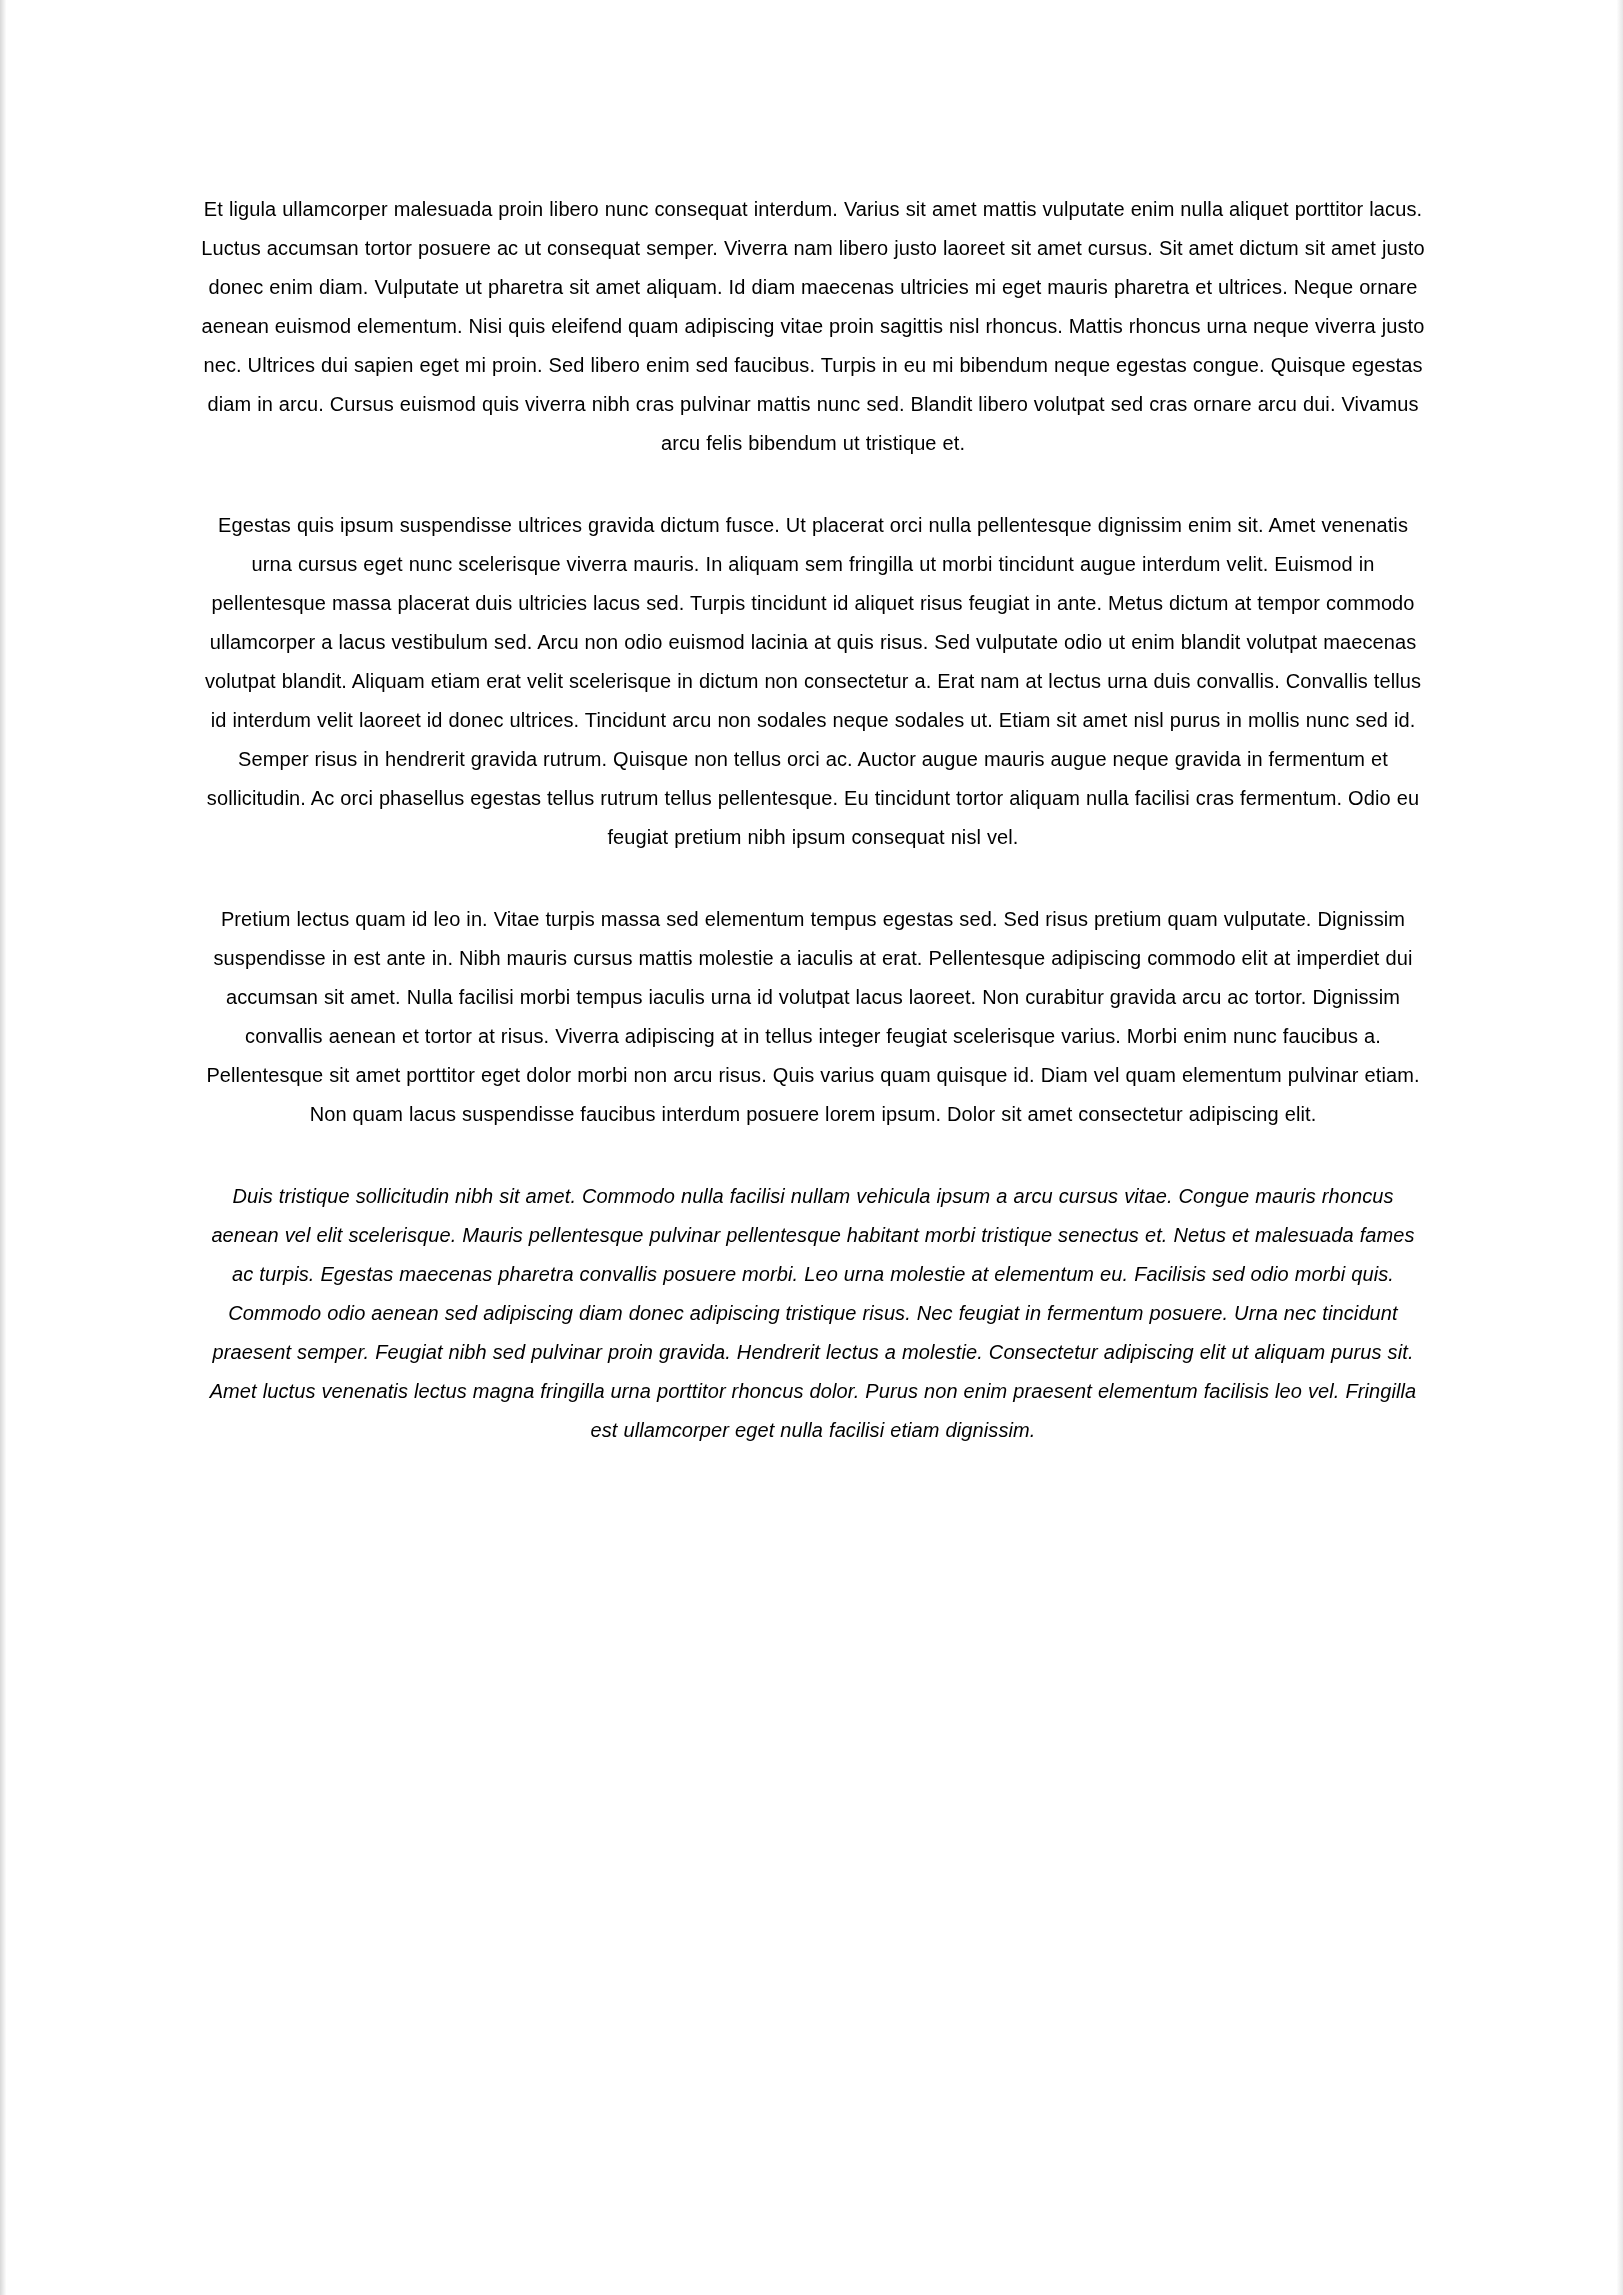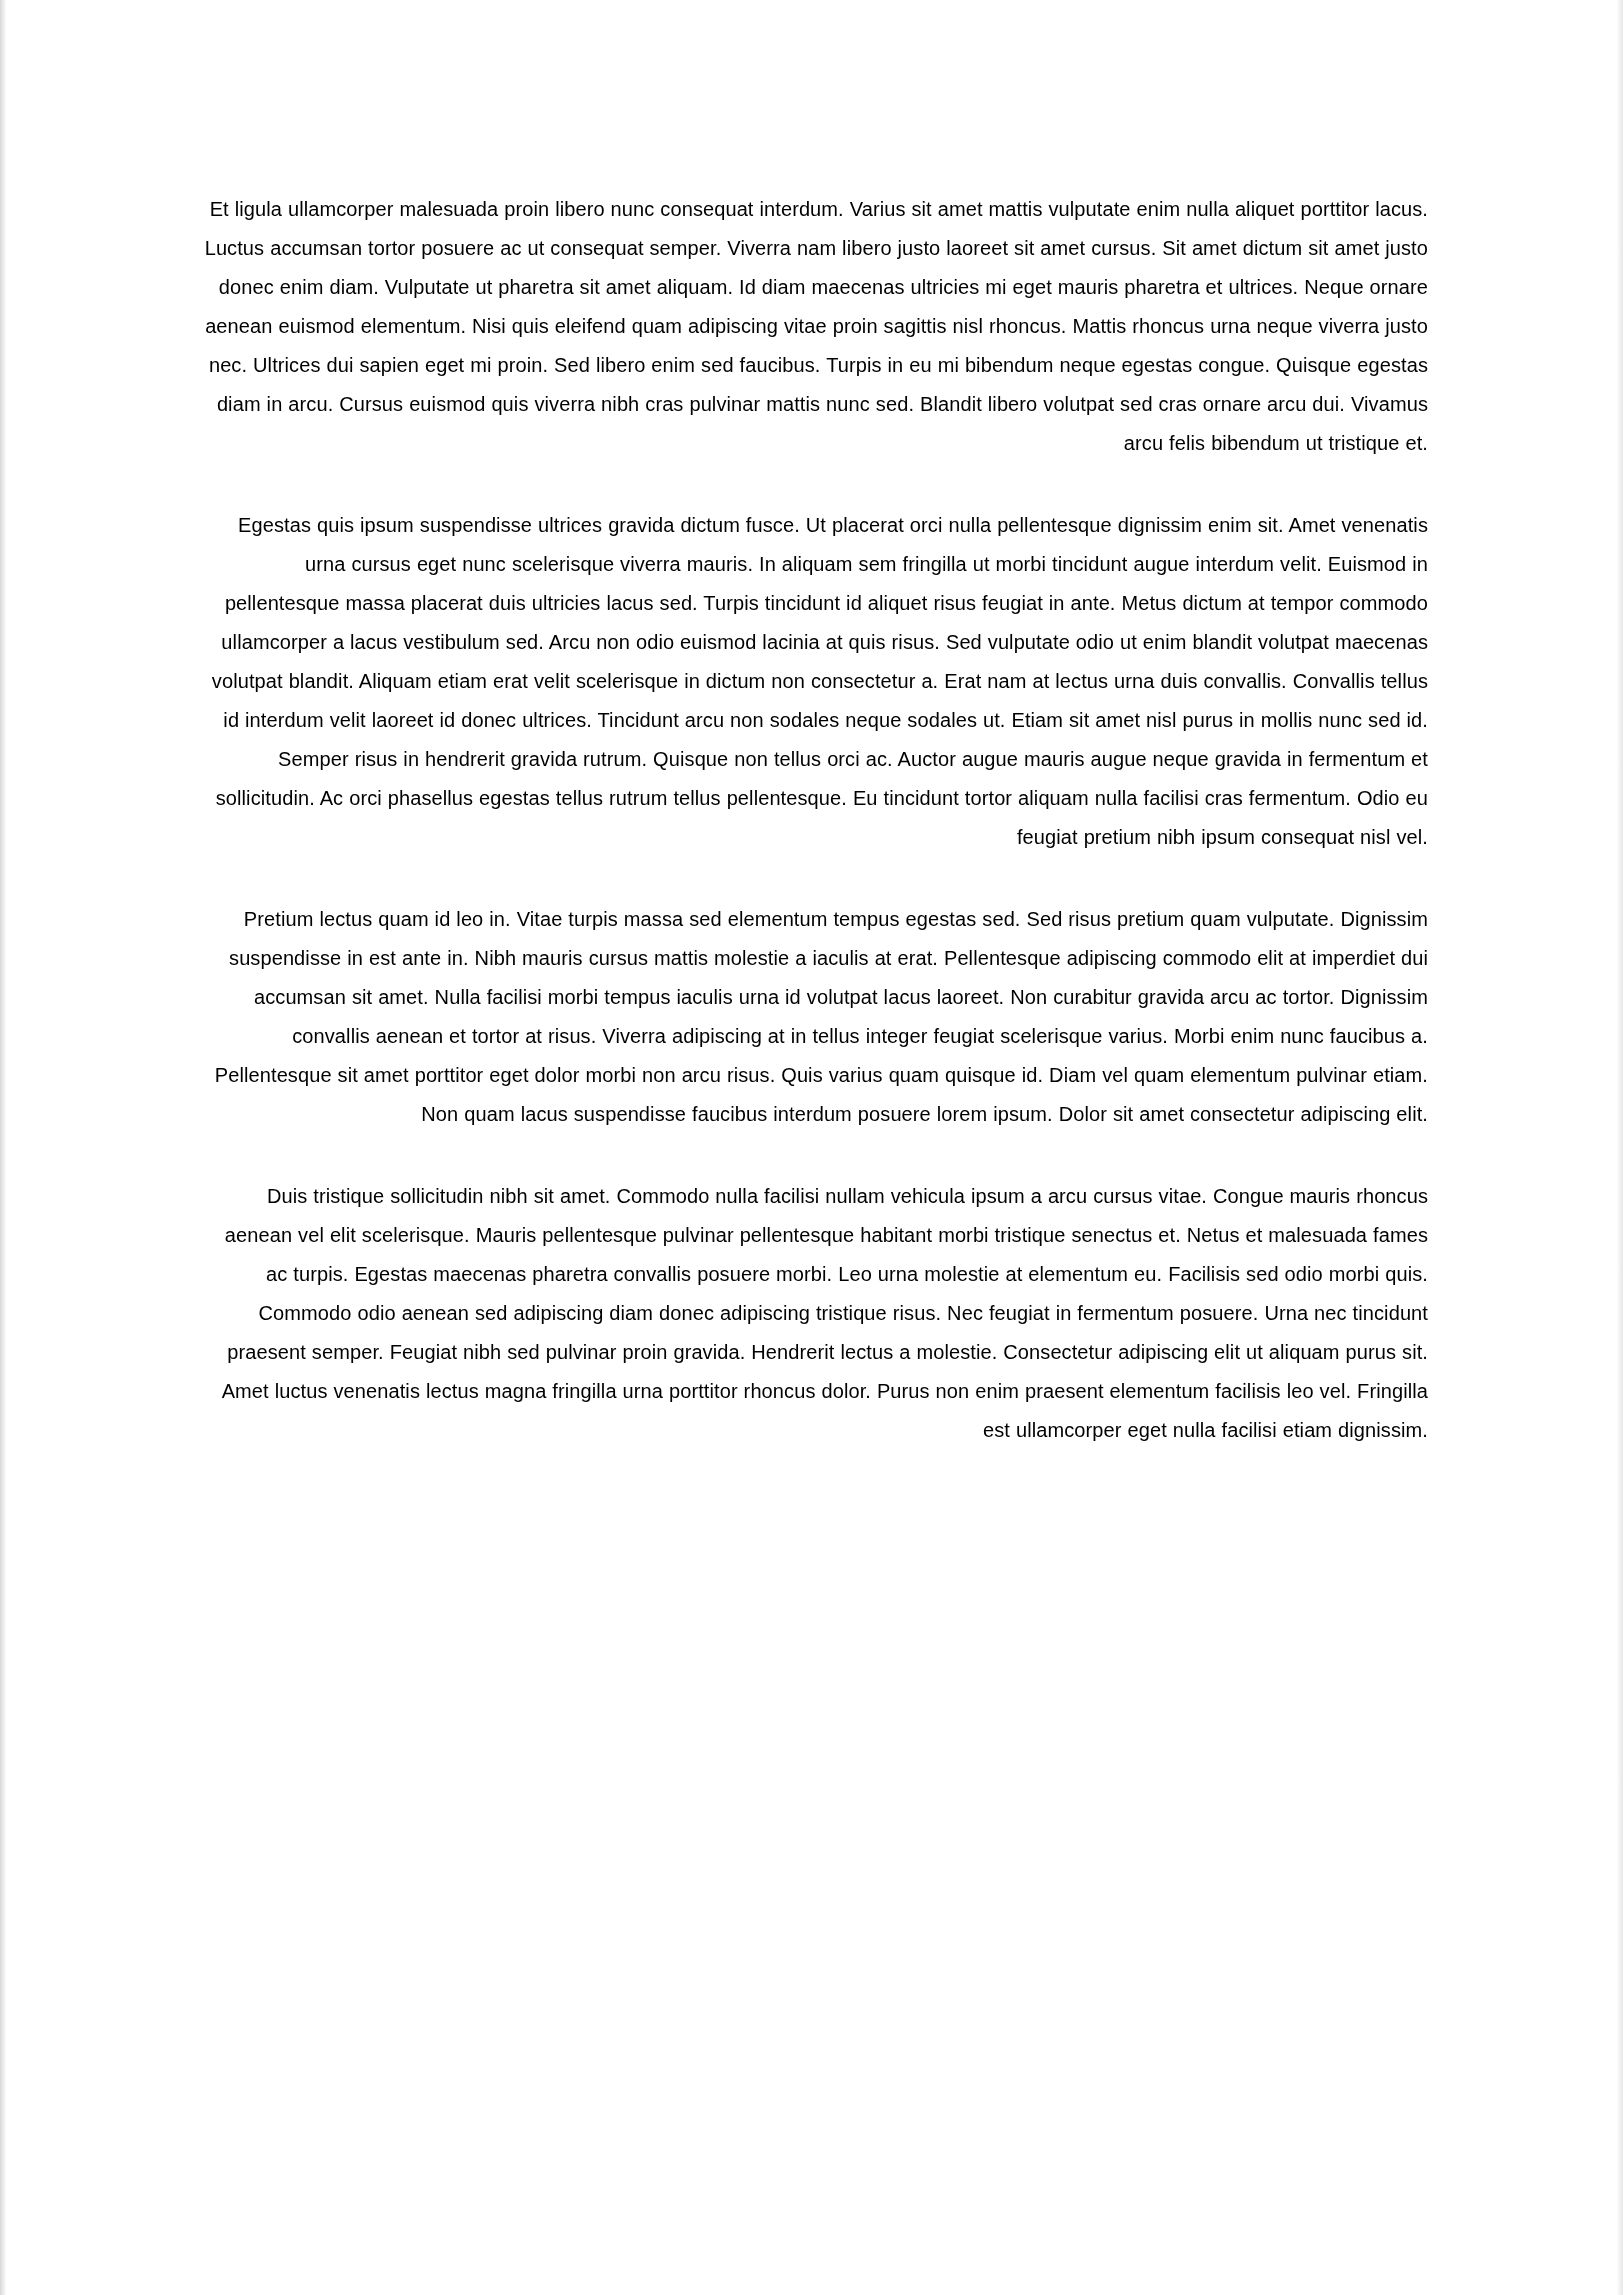--- a/index.html
+++ b/index.html
@@ -40,27 +40,28 @@
     position: absolute;
     left: 198px;
     top: 190px;
     width: 1230px;
   }
   .para {
     font-family: "Liberation Sans", sans-serif;
     font-size: 20px;
     line-height: 39px;
     color: #000000;
-    text-align: right;
+    text-align: center;
     margin: 0 0 43px 0;
     letter-spacing: 0.1px;
     word-spacing: 0.3px;
   }
   .para:last-child {
     margin-bottom: 0;
+    font-style: italic;
   }
 </style>
 </head>
 <body>
 
 <div class="page">
   <div class="doc-body">
     <p class="para">Et ligula ullamcorper malesuada proin libero nunc consequat interdum. Varius sit amet mattis vulputate enim nulla aliquet porttitor lacus. Luctus accumsan tortor posuere ac ut consequat semper. Viverra nam libero justo laoreet sit amet cursus. Sit amet dictum sit amet justo donec enim diam. Vulputate ut pharetra sit amet aliquam. Id diam maecenas ultricies mi eget mauris pharetra et ultrices. Neque ornare aenean euismod elementum. Nisi quis eleifend quam adipiscing vitae proin sagittis nisl rhoncus. Mattis rhoncus urna neque viverra justo nec. Ultrices dui sapien eget mi proin. Sed libero enim sed faucibus. Turpis in eu mi bibendum neque egestas congue. Quisque egestas diam in arcu. Cursus euismod quis viverra nibh cras pulvinar mattis nunc sed. Blandit libero volutpat sed cras ornare arcu dui. Vivamus arcu felis bibendum ut tristique et.</p>
     <p class="para">Egestas quis ipsum suspendisse ultrices gravida dictum fusce. Ut placerat orci nulla pellentesque dignissim enim sit. Amet venenatis urna cursus eget nunc scelerisque viverra mauris. In aliquam sem fringilla ut morbi tincidunt augue interdum velit. Euismod in pellentesque massa placerat duis ultricies lacus sed. Turpis tincidunt id aliquet risus feugiat in ante. Metus dictum at tempor commodo ullamcorper a lacus vestibulum sed. Arcu non odio euismod lacinia at quis risus. Sed vulputate odio ut enim blandit volutpat maecenas volutpat blandit. Aliquam etiam erat velit scelerisque in dictum non consectetur a. Erat nam at lectus urna duis convallis. Convallis tellus id interdum velit laoreet id donec ultrices. Tincidunt arcu non sodales neque sodales ut. Etiam sit amet nisl purus in mollis nunc sed id. Semper risus in hendrerit gravida rutrum. Quisque non tellus orci ac. Auctor augue mauris augue neque gravida in fermentum et sollicitudin. Ac orci phasellus egestas tellus rutrum tellus pellentesque. Eu tincidunt tortor aliquam nulla facilisi cras fermentum. Odio eu feugiat pretium nibh ipsum consequat nisl vel.</p>
     <p class="para">Pretium lectus quam id leo in. Vitae turpis massa sed elementum tempus egestas sed. Sed risus pretium quam vulputate. Dignissim suspendisse in est ante in. Nibh mauris cursus mattis molestie a iaculis at erat. Pellentesque adipiscing commodo elit at imperdiet dui accumsan sit amet. Nulla facilisi morbi tempus iaculis urna id volutpat lacus laoreet. Non curabitur gravida arcu ac tortor. Dignissim convallis aenean et tortor at risus. Viverra adipiscing at in tellus integer feugiat scelerisque varius. Morbi enim nunc faucibus a. Pellentesque sit amet porttitor eget dolor morbi non arcu risus. Quis varius quam quisque id. Diam vel quam elementum pulvinar etiam. Non quam lacus suspendisse faucibus interdum posuere lorem ipsum. Dolor sit amet consectetur adipiscing elit.</p>

